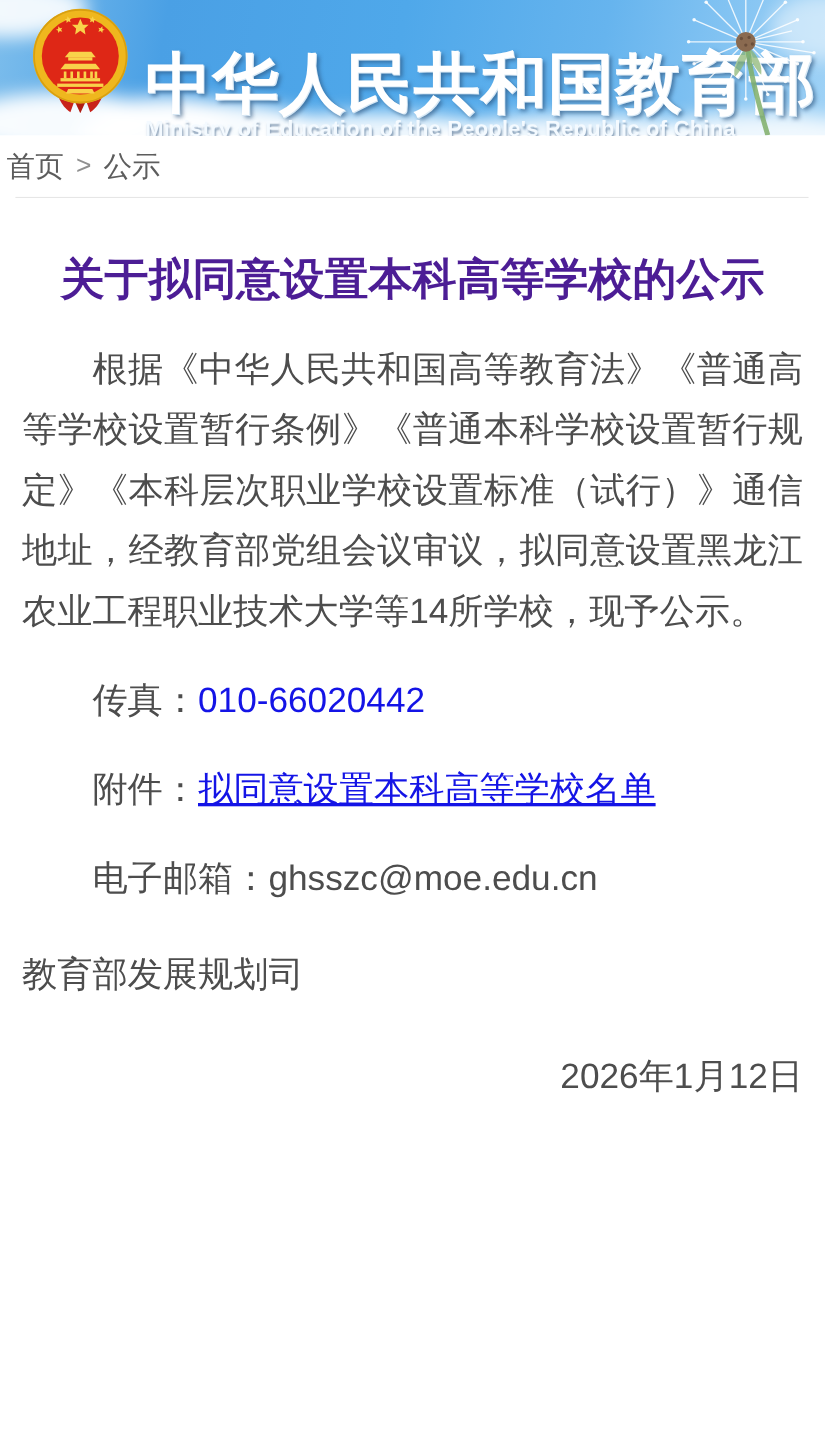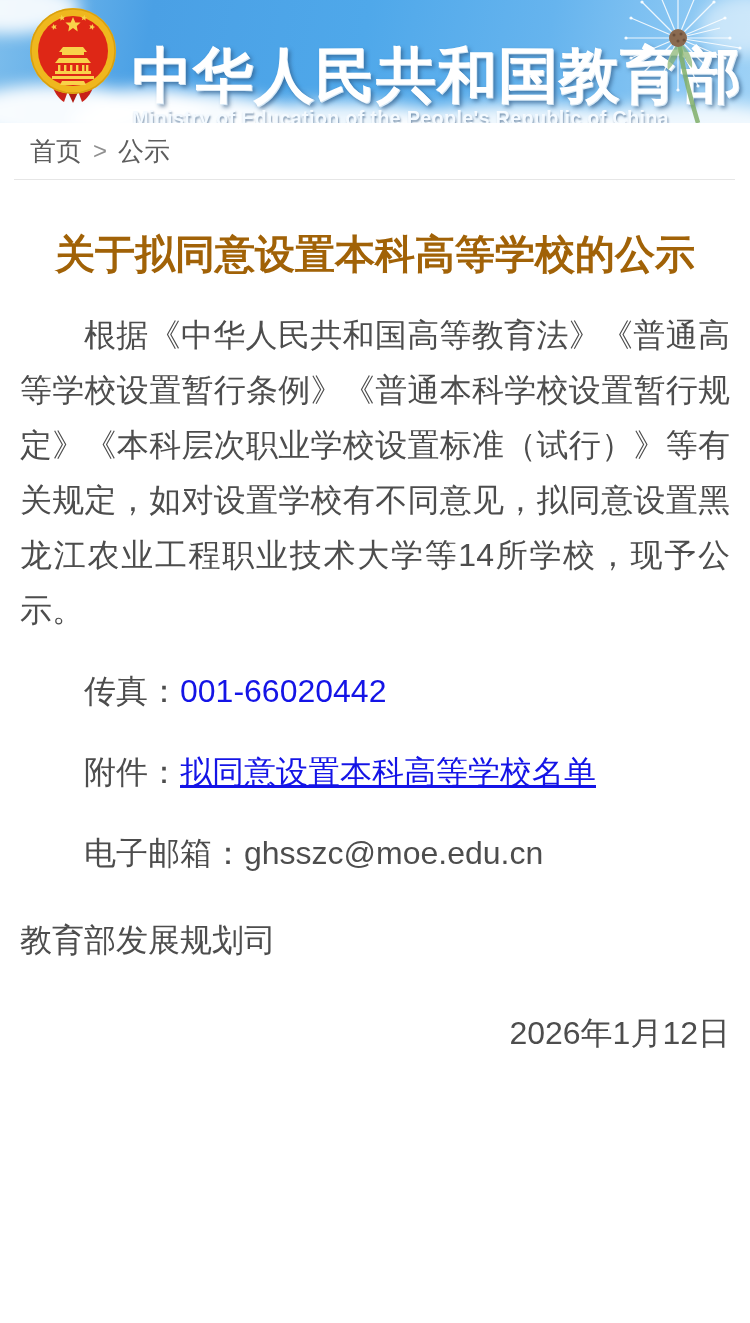--- a/index.html
+++ b/index.html
@@ -22,30 +22,30 @@
     white-space:nowrap;
     margin-top:44px;
   }
   .banner-en{
     font-size:20px;font-weight:bold;color:#f4faff;margin-top:3px;letter-spacing:.2px;
     text-shadow:1px 2px 2px rgba(42,80,122,.55);white-space:nowrap;
   }
   .dandelion{position:absolute;right:0;top:0;width:150px;height:123px;}
   
   .breadcrumb{
-    display:flex;align-items:center;height:56px;padding-left:30px;
+    display:flex;align-items:center;height:56px;padding-left:6px;
     font-size:26px;color:#5d5d5d;background:#ffffff;
   }
   .breadcrumb .crumb{cursor:pointer;}
   .breadcrumb .sep{margin:0 11px;color:#909090;font-size:24px;}
   .rule{height:1px;background:#e6e6e6;margin:0 15px 0 14px;}
   
   .article{padding:0 20px 50px;}
   .article-title{
-    font-size:40px;font-weight:bold;color:#a16207;text-align:center;
+    font-size:40px;font-weight:bold;color:#4c1d95;text-align:center;
     margin:46px 0 0;line-height:56px;
   }
   .article p{
     font-size:32px;line-height:55px;color:#4d4d4d;
     margin:26px 0 0;text-indent:2em;text-align:justify;
   }
   .blue-link{color:#1414e6;cursor:pointer;text-decoration:none;}
   .blue-link.underlined{text-decoration:underline;}
   .signoff{text-align:right;text-indent:0 !important;margin-top:32px !important;}
   .date{text-align:right !important;text-indent:0 !important;margin-top:38px !important;}
@@ -166,25 +166,25 @@
   <span class="crumb">首页</span>
   <span class="sep">&gt;</span>
   <span class="crumb">公示</span>
 </div>
 <div class="rule"></div>
 
 <div class="article">
 
   <h1 class="article-title">关于拟同意设置本科高等学校的公示</h1>
 
-  <p>根据《中华人民共和国高等教育法》《普通高等学校设置暂行条例》《普通本科学校设置暂行规定》《本科层次职业学校设置标准（试行）》等有关规定，如对设置学校有不同意见，拟同意设置黑龙江农业工程职业技术大学等14所学校，现予公示。</p>
+  <p>根据《中华人民共和国高等教育法》《普通高等学校设置暂行条例》《普通本科学校设置暂行规定》《本科层次职业学校设置标准（试行）》通信地址，经教育部党组会议审议，拟同意设置黑龙江农业工程职业技术大学等14所学校，现予公示。</p>
 
 
 
-  <p><span>传真：</span><a class="blue-link">001-66020442</a></p>
+  <p><span>传真：</span><a class="blue-link">010-66020442</a></p>
 
   <p><span>附件：</span><a class="blue-link underlined">拟同意设置本科高等学校名单</a></p>
 
   <p><span>电子邮箱：</span><span>ghsszc@moe.edu.cn</span></p>
 
   <p class="signoff">教育部发展规划司</p>
 
   <p class="date">2026年1月12日</p>
 
 </div>

